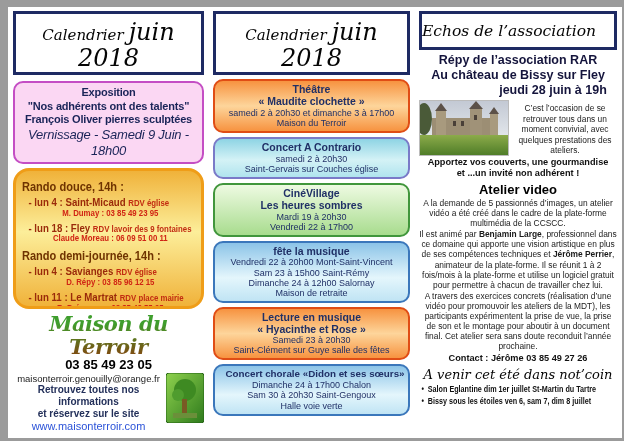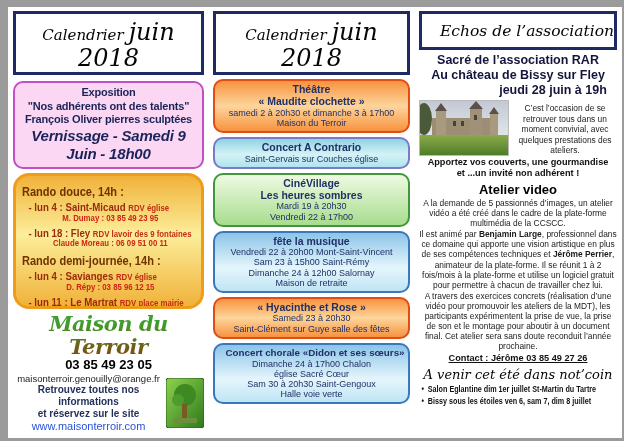--- a/index.html
+++ b/index.html
@@ -15,66 +15,66 @@
   
   .cal-header{border:3px solid #1e2a63;background:#fff;text-align:center;padding:4px 0 2px;color:#050505;}
   .cal-small{font-size:15px;margin-right:5px;}
   .cal-big{font-size:24px;}
   .cal-year{font-size:24px;line-height:1.02;}
 
   
   .expo-box{margin-top:6px;background:#fbd7f3;border:2px solid #c44ec4;border-radius:10px;
             padding:3px 2px;text-align:center;color:#1a2458;}
   .expo-line{font-weight:bold;font-size:11px;line-height:1.22;letter-spacing:-0.2px;}
-  .expo-italic{font-style:italic;font-weight:bold;font-size:15px;line-height:1.25;letter-spacing:-0.2px;}
+  .expo-italic{font-style:italic;font-weight:normal;font-size:13px;line-height:1.25;letter-spacing:-0.2px;}
 
   .rando-box{margin-top:4px;flex:1;border:3px solid #ef9d18;border-radius:16px;
              background:linear-gradient(180deg,#f0b23a 0%,#fcee9a 45%,#f0b23a 100%);
              padding:4px 2px 2px 6px;overflow:hidden;}
   .rando-squish{transform:scaleX(0.92);transform-origin:0 0;width:108.5%;}
   .rando-title{font-size:12px;font-weight:bold;color:#6f3300;margin:5px 0 2px;}
   .rando-event{margin:0 0 3px;}
   .rando-line1{font-size:10.5px;font-weight:bold;color:#9a2a0a;padding-left:7px;line-height:1.15;}
   .rando-rdv{font-size:8.5px;color:#c22c12;}
   .rando-contact{font-size:8.5px;font-weight:bold;color:#d02414;text-align:center;line-height:1.15;}
 
   .maison-logo{font-family:"DejaVu Serif",serif;font-weight:bold;font-style:italic;font-size:21px;
                text-align:center;letter-spacing:-0.5px;line-height:1.1;margin-top:3px;
                background:linear-gradient(180deg,#3f9e2d 25%,#7c4f12 90%);
                -webkit-background-clip:text;background-clip:text;color:#3f9e2d;-webkit-text-fill-color:transparent;}
   .maison-phone{font-size:13px;font-weight:bold;color:#000;text-align:center;line-height:1.15;}
-  .contact-row{display:flex;align-items:center;gap:2px;}
+  .contact-row{display:flex;align-items:flex-start;gap:2px;}
   .contact-text{flex:1;text-align:center;}
   .maison-email{font-size:9.5px;color:#222;line-height:1.2;}
   .maison-info{font-size:10px;font-weight:bold;color:#23305a;line-height:1.2;}
   .maison-site{font-size:11px;font-weight:normal;color:#2a52d8;line-height:1.25;}
 
   
   .event-box{border-radius:10px;padding:3px 2px;text-align:center;color:#203066;margin-top:4px;}
   .ev-title{font-size:10.5px;font-weight:bold;line-height:1.12;}
   .ev-title.long{font-size:9.8px;margin-left:7px;}
   .ev-detail{font-size:9px;font-weight:normal;line-height:1.12;}
   .st-orange{background:linear-gradient(180deg,#f79340,#fdd59b 50%,#f79340);border:2px solid #e04d15;}
   .st-cyan{background:linear-gradient(180deg,#8ed4e4,#d4f2f6 55%,#b0e4ee);border:2px solid #7a7ac8;}
   .st-green{background:linear-gradient(180deg,#eefae2,#a8dc8e);border:2px solid #41963c;}
   .st-blue{background:linear-gradient(180deg,#8cc4e8,#e4f6fc 60%,#c0e4f4);border:2px solid #3b77bb;}
 
   
-  .echos-header{border:3px solid #1e2a63;text-align:right;padding:8px 0 7px;font-size:15.5px;color:#050505;}
+  .echos-header{border:3px solid #1e2a63;text-align:left;padding:8px 0 7px;font-size:15.5px;color:#050505;}
   .fete-line{font-size:12.5px;font-weight:bold;color:#14143c;text-align:center;line-height:1.2;}
   .fete-line3{padding-left:70px;}
   .photo-row{margin-top:2px;}
   .chateau{float:left;margin:0 4px 1px 0;border:1px solid #bbb;}
   .intro{font-size:8.4px;color:#222;text-align:center;line-height:1.25;padding-top:3px;margin:0;}
   .clear{clear:both;}
   .bring{font-size:9.2px;font-weight:bold;color:#111;text-align:center;line-height:1.2;}
   .atelier-title{font-size:13px;font-weight:bold;text-align:center;margin:3px 0 1px;color:#000;}
   .para{font-size:8.4px;color:#1a1a1a;text-align:center;line-height:1.2;margin:0 0 1px;}
   .para .b{font-weight:bold;}
-  .contact-line{font-size:9.2px;font-weight:bold;text-align:center;color:#111;margin-top:1px;text-decoration:underline;}
+  .contact-line{font-size:9.2px;font-weight:bold;text-align:center;color:#111;margin-top:1px;}
   .summer-title{font-size:13px;text-align:center;margin:4px 0 2px;color:#050505;}
   .summer-list{margin:0;padding:0 0 0 2px;list-style:none;transform:scaleX(0.8);transform-origin:0 0;width:125%;}
   .summer-item{font-size:9px;font-weight:bold;color:#111;line-height:1.2;position:relative;
                padding-left:9px;margin-bottom:1px;}
   .summer-item::before{content:"\2022";position:absolute;left:1px;}
 </style>
 </head>
 <body>
 
 <div class="page">
@@ -158,54 +158,55 @@
     </div>
     <div id="events-container">
         <div class="event-box st-orange">
           <div class="ev-title">Théâtre</div>
           <div class="ev-title">« Maudite clochette »</div>
           <div class="ev-detail">samedi 2 à 20h30 et dimanche 3 à 17h00</div>
           <div class="ev-detail">Maison du Terroir</div>
         </div>
         <div class="event-box st-cyan">
           <div class="ev-title">Concert A Contrario</div>
+          <div class="ev-detail">samedi 2 à 20h30</div>
           <div class="ev-detail">Saint-Gervais sur Couches  église</div>
         </div>
         <div class="event-box st-green">
           <div class="ev-title">CinéVillage</div>
           <div class="ev-title">Les heures sombres</div>
           <div class="ev-detail">Mardi  19 à  20h30</div>
           <div class="ev-detail">Vendredi 22  à 17h00</div>
         </div>
         <div class="event-box st-blue">
           <div class="ev-title">fête la musique</div>
           <div class="ev-detail">Vendredi 22 à 20h00  Mont-Saint-Vincent</div>
           <div class="ev-detail">Sam 23 à 15h00  Saint-Rémy</div>
           <div class="ev-detail">Dimanche 24 à 12h00 Salornay</div>
           <div class="ev-detail">Maison de retraite</div>
         </div>
         <div class="event-box st-orange">
+          <div class="ev-title">Lecture en musique</div>
           <div class="ev-title">« Hyacinthe et Rose »</div>
           <div class="ev-detail">Samedi 23 à 20h30</div>
           <div class="ev-detail">Saint-Clément sur Guye  salle des fêtes</div>
         </div>
         <div class="event-box st-blue">
           <div class="ev-title long">Concert chorale «Didon et ses sœurs»</div>
           <div class="ev-detail">Dimanche 24 à 17h00 Chalon</div>
-          <div class="ev-detail">église Sacré Cœur</div>
           <div class="ev-detail">Sam 30 à 20h30  Saint-Gengoux</div>
           <div class="ev-detail">Halle voie verte</div>
         </div>
       </div>
   </div>
 
   <div class="col col3">
     <div class="echos-header fancy">Echos de l’association</div>
 
-    <div class="fete-line" style="margin-top:3px;">Sacré de l’association RAR</div>
+    <div class="fete-line" style="margin-top:3px;">Répy de l’association RAR</div>
     <div class="fete-line">Au château de Bissy sur Fley</div>
     <div class="fete-line fete-line3">jeudi 28 juin à 19h</div>
 
     <div class="photo-row">
       <svg class="chateau" width="88" height="54" viewBox="0 0 88 54">
         <defs>
           <linearGradient id="sky" x1="0" y1="0" x2="0" y2="1">
             <stop offset="0" stop-color="#c3c9d4"></stop>
               <stop offset="1" stop-color="#e4e8ec"></stop>
           </linearGradient>

